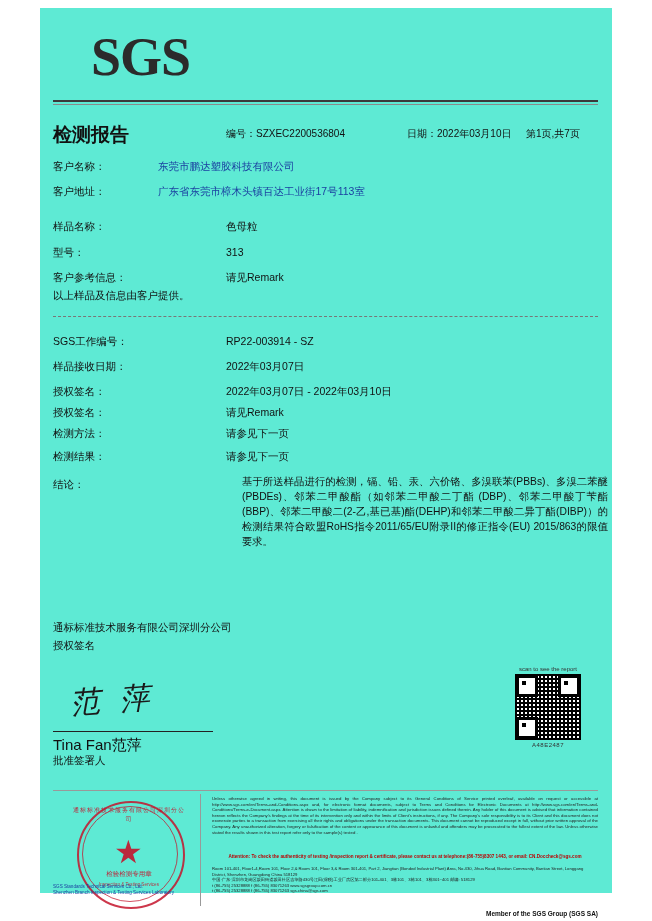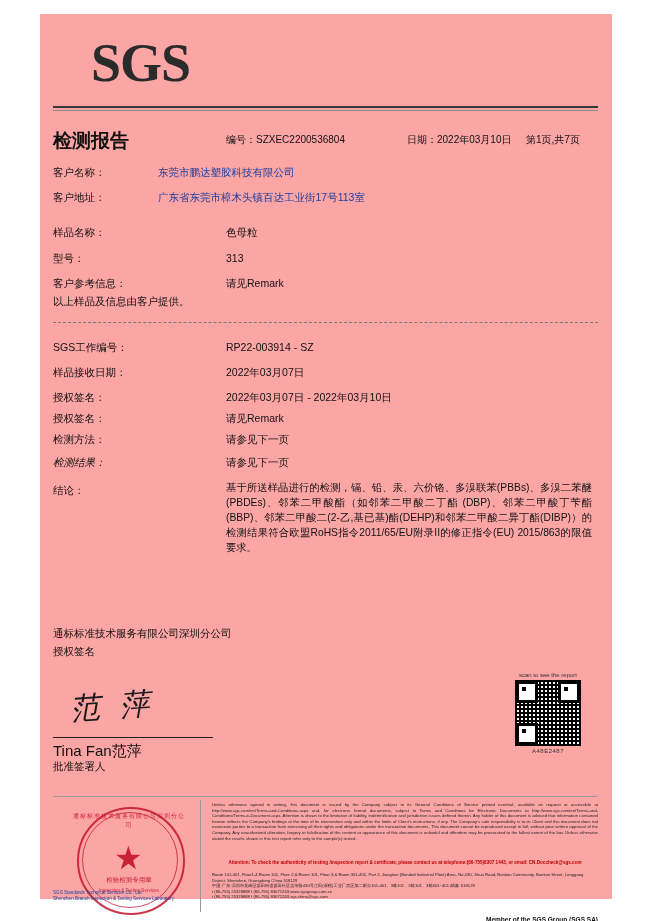--- a/index.html
+++ b/index.html
@@ -13,24 +13,24 @@
   .page {
     position: relative;
     width: 652px;
     height: 921px;
     background: #ffffff;
     overflow: hidden;
   }
   .sheet {
     position: absolute;
     left: 40px;
-    top: 14px;
+    top: 8px;
     width: 572px;
     height: 885px;
-    background: #fca5a5;
+    background: #5eead4;
   }
   
   .logo {
     position: absolute;
     left: 51px;
     top: 22px;
     font-family: "Liberation Serif", serif;
     font-weight: bold;
     font-size: 54px;
     letter-spacing: -1px;
@@ -389,25 +389,25 @@
 
     <div class="row-label" style="left:13px; top:377px;">授权签名：</div>
     <div class="row-value" style="left:186px; top:377px;">2022年03月07日 - 2022年03月10日</div>
 
     <div class="row-label" style="left:13px; top:398px;">授权签名：</div>
     <div class="row-value" style="left:186px; top:398px;">请见Remark</div>
 
     <div class="row-label" style="left:13px; top:419px;">检测方法：</div>
     <div class="row-value" style="left:186px; top:419px;">请参见下一页</div>
 
-    <div class="row-label" style="left:13px; top:442px;font-style:italic;">检测结果：</div>
+    <div class="row-label" style="left:13px; top:442px;">检测结果：</div>
     <div class="row-value" style="left:186px; top:442px;">请参见下一页</div>
 
     <div class="row-label" style="left:13px; top:470px;">结论：</div>
-    <div class="conclusion-text" style="top:466px;">基于所送样品进行的检测，镉、铅、汞、六价铬、多溴联苯(PBBs)、多溴二苯醚(PBDEs)、邻苯二甲酸酯（如邻苯二甲酸二丁酯 (DBP)、邻苯二甲酸丁苄酯(BBP)、邻苯二甲酸二(2-乙,基已基)酯(DEHP)和邻苯二甲酸二异丁酯(DIBP)）的检测结果符合欧盟RoHS指令2011/65/EU附录II的修正指令(EU) 2015/863的限值要求。</div>
+    <div class="conclusion-text" style="top:466px;margin-left:16px;">基于所送样品进行的检测，镉、铅、汞、六价铬、多溴联苯(PBBs)、多溴二苯醚(PBDEs)、邻苯二甲酸酯（如邻苯二甲酸二丁酯 (DBP)、邻苯二甲酸丁苄酯(BBP)、邻苯二甲酸二(2-乙,基已基)酯(DEHP)和邻苯二甲酸二异丁酯(DIBP)）的检测结果符合欧盟RoHS指令2011/65/EU附录II的修正指令(EU) 2015/863的限值要求。</div>
 
     <div class="sig-company">通标标准技术服务有限公司深圳分公司</div>
     <div class="sig-auth">授权签名</div>
     <div class="sig-script">范 萍</div>
     <div class="sig-line"></div>
     <div class="sig-name">Tina Fan范萍</div>
     <div class="sig-role">批准签署人</div>
 
     <div class="qr-wrap">
       <div class="qr-caption">scan to see the report</div>

